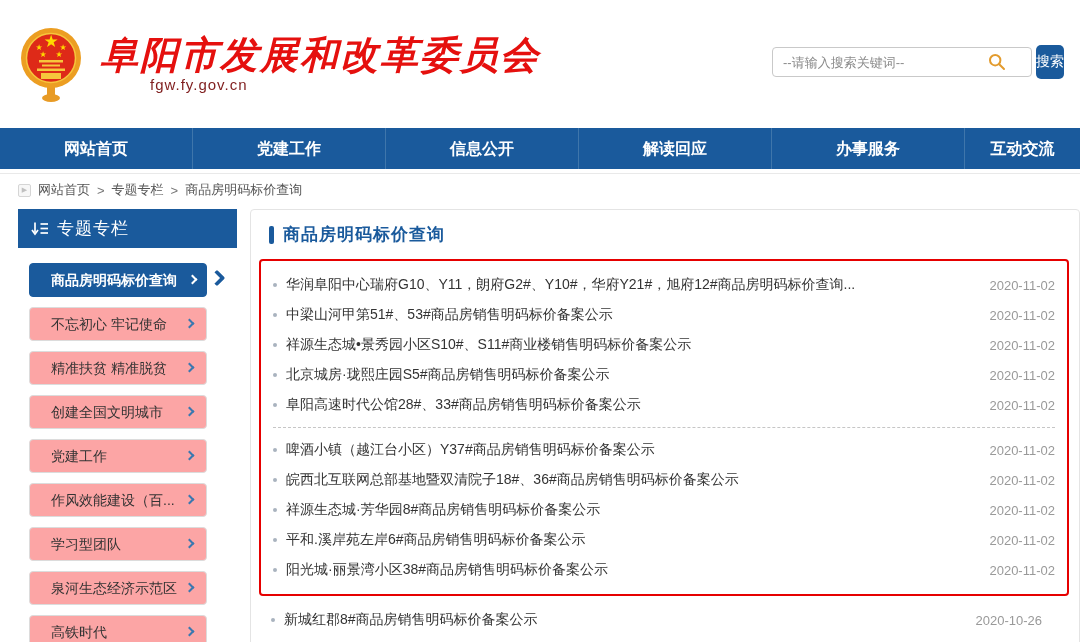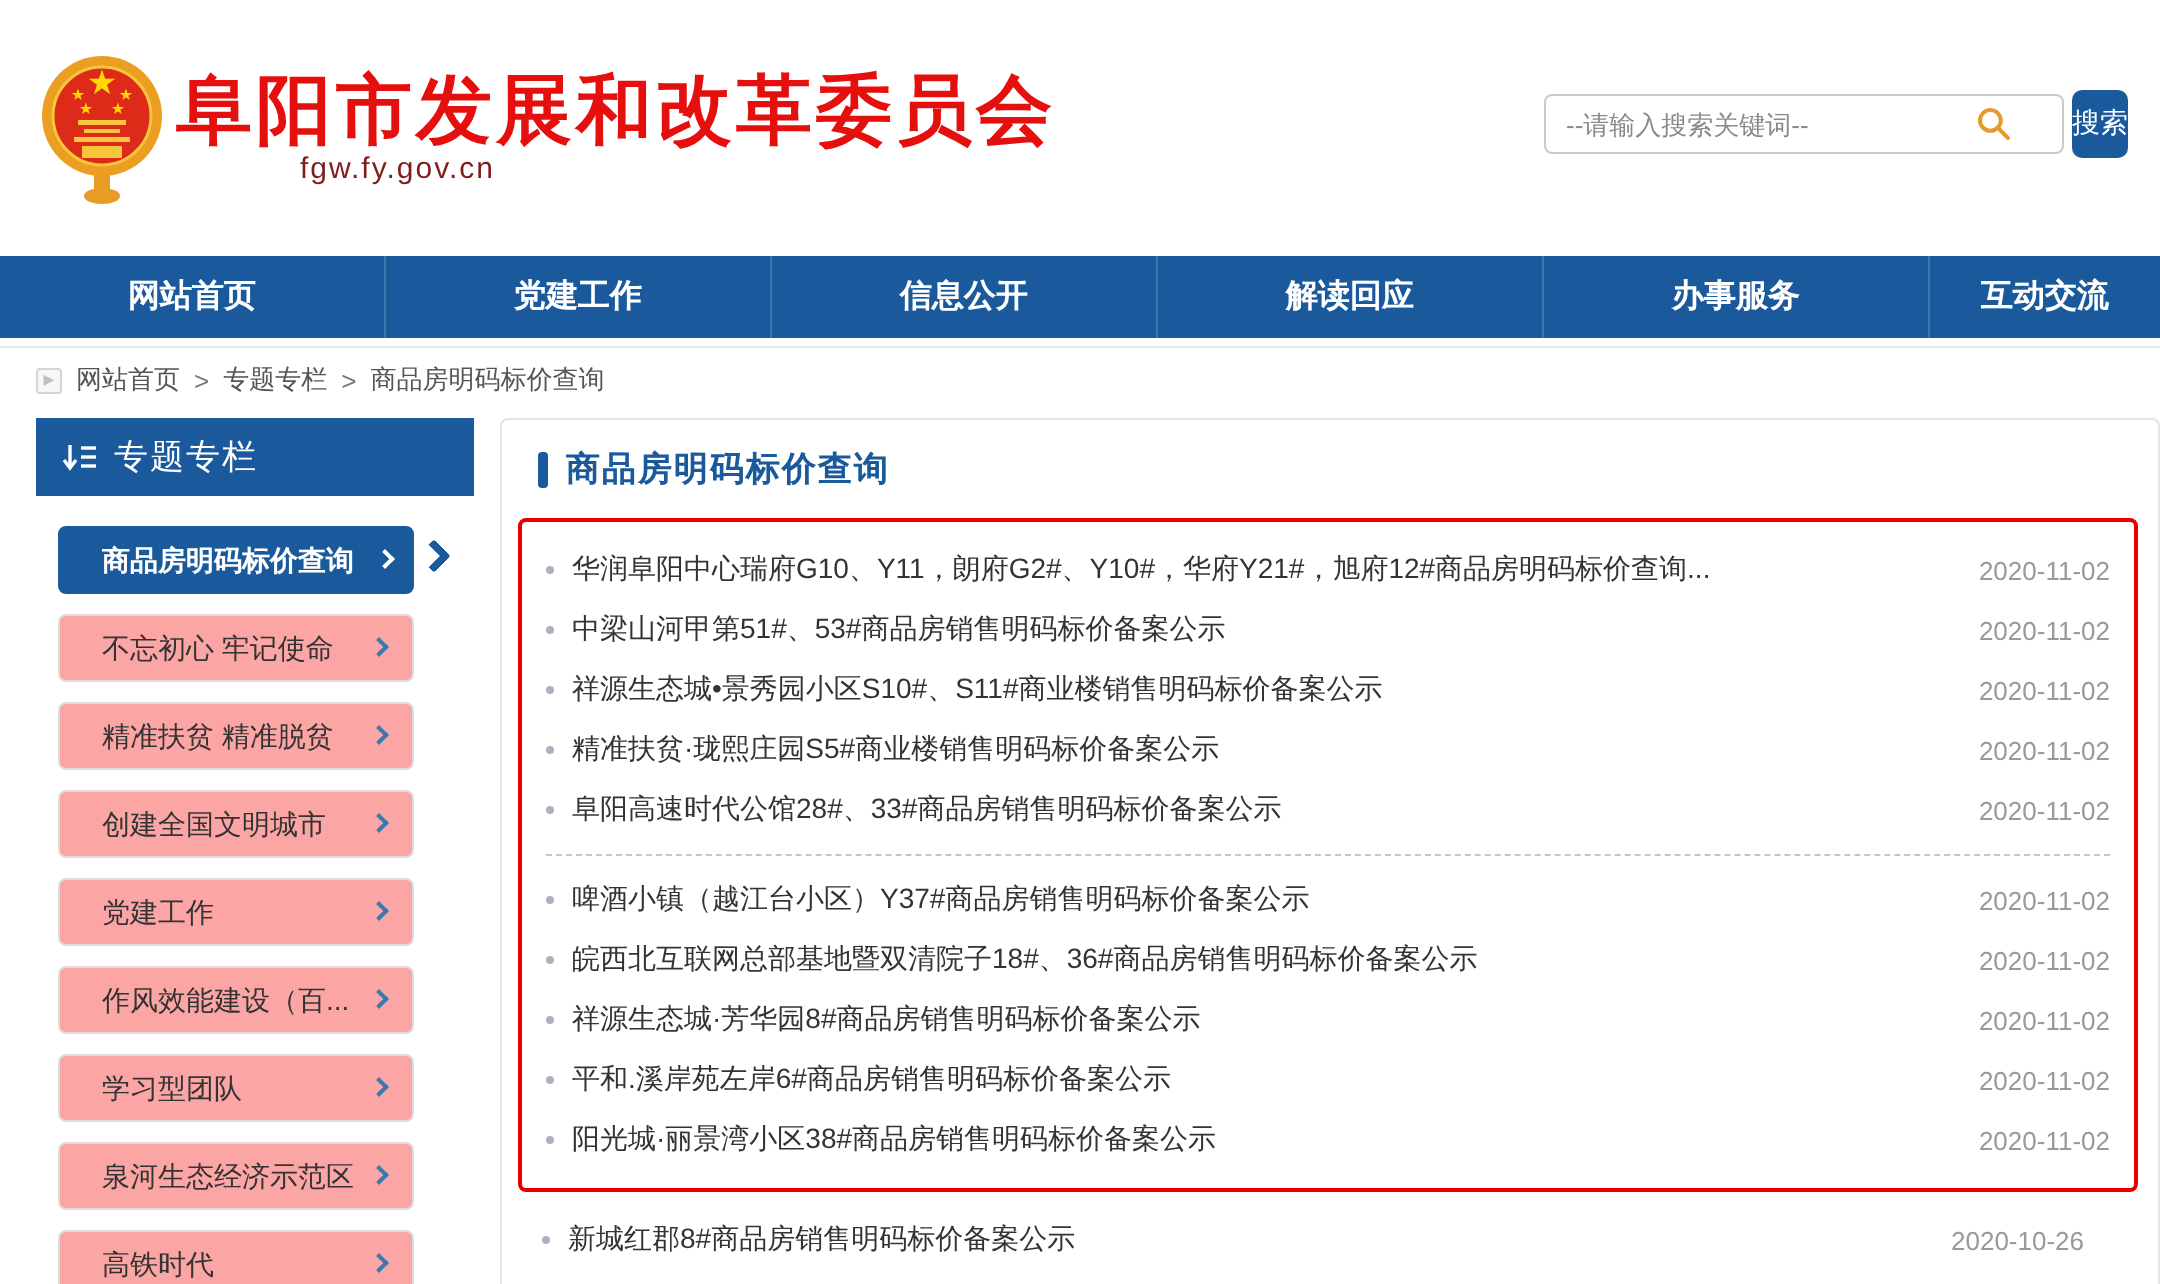--- a/index.html
+++ b/index.html
@@ -6,21 +6,21 @@
   html,body { background:#fff; }
   body { font-family:"Liberation Sans","DejaVu Sans",sans-serif; }
   .page { position:relative; width:1080px; height:642px; overflow:hidden; background:#fff; }
 
   
   .corner-mark { position:absolute; left:0; top:0; width:10px; height:3px; background:#d23b2a; }
 
   
   .header { position:absolute; left:0; top:0; width:1080px; height:128px; background:#fff; }
   .emblem { position:absolute; left:20px; top:24px; }
-  .site-title { position:absolute; left:88px; top:30px; font-size:38px; font-weight:bold; color:#e5100e; letter-spacing:2px; }
+  .site-title { position:absolute; left:100px; top:30px; font-size:38px; font-weight:bold; color:#e5100e; letter-spacing:2px;font-style:italic; }
   .site-url { position:absolute; left:150px; top:76px; font-size:15px; color:#7f1d1d; letter-spacing:1px; }
   .search-wrap { position:absolute; top:45px; right:16px; display:flex; align-items:center; height:34px; }
   .search-input { width:260px; height:30px; border:1px solid #c9c9c9; border-radius:4px; padding:0 34px 0 10px; font-size:13px; color:#333; outline:none; }
   .search-input::placeholder { color:#8a8a8a; }
   .search-icon { position:absolute; right:58px; top:8px; pointer-events:none; }
   .search-btn { margin-left:4px; width:28px; height:34px; background:#1a5a9c; color:#fff; font-size:14px; border:none; border-radius:5px; cursor:pointer; }
 
   
   .nav { position:absolute; left:0; top:128px; width:1080px; height:41px; background:#1a5a9c; display:flex; }
   .nav-item { width:193px; line-height:41px; text-align:center; color:#fff; font-size:16px; font-weight:bold; border-right:1px solid #3f76ab; cursor:pointer; }
@@ -184,21 +184,21 @@
         <span class="row-title">中梁山河甲第51#、53#商品房销售明码标价备案公示</span>
         <span class="row-date">2020-11-02</span>
       </div>
       <div class="row">
         <span class="dot"></span>
         <span class="row-title">祥源生态城•景秀园小区S10#、S11#商业楼销售明码标价备案公示</span>
         <span class="row-date">2020-11-02</span>
       </div>
       <div class="row">
         <span class="dot"></span>
-        <span class="row-title">精准扶贫·珑熙庄园S5#商业楼销售明码标价备案公示</span>
+        <span class="row-title">北京城房·珑熙庄园S5#商品房销售明码标价备案公示</span>
         <span class="row-date">2020-11-02</span>
       </div>
       <div class="row">
         <span class="dot"></span>
         <span class="row-title">阜阳高速时代公馆28#、33#商品房销售明码标价备案公示</span>
         <span class="row-date">2020-11-02</span>
       </div>
 
       <div class="dash-sep"></div>
 

